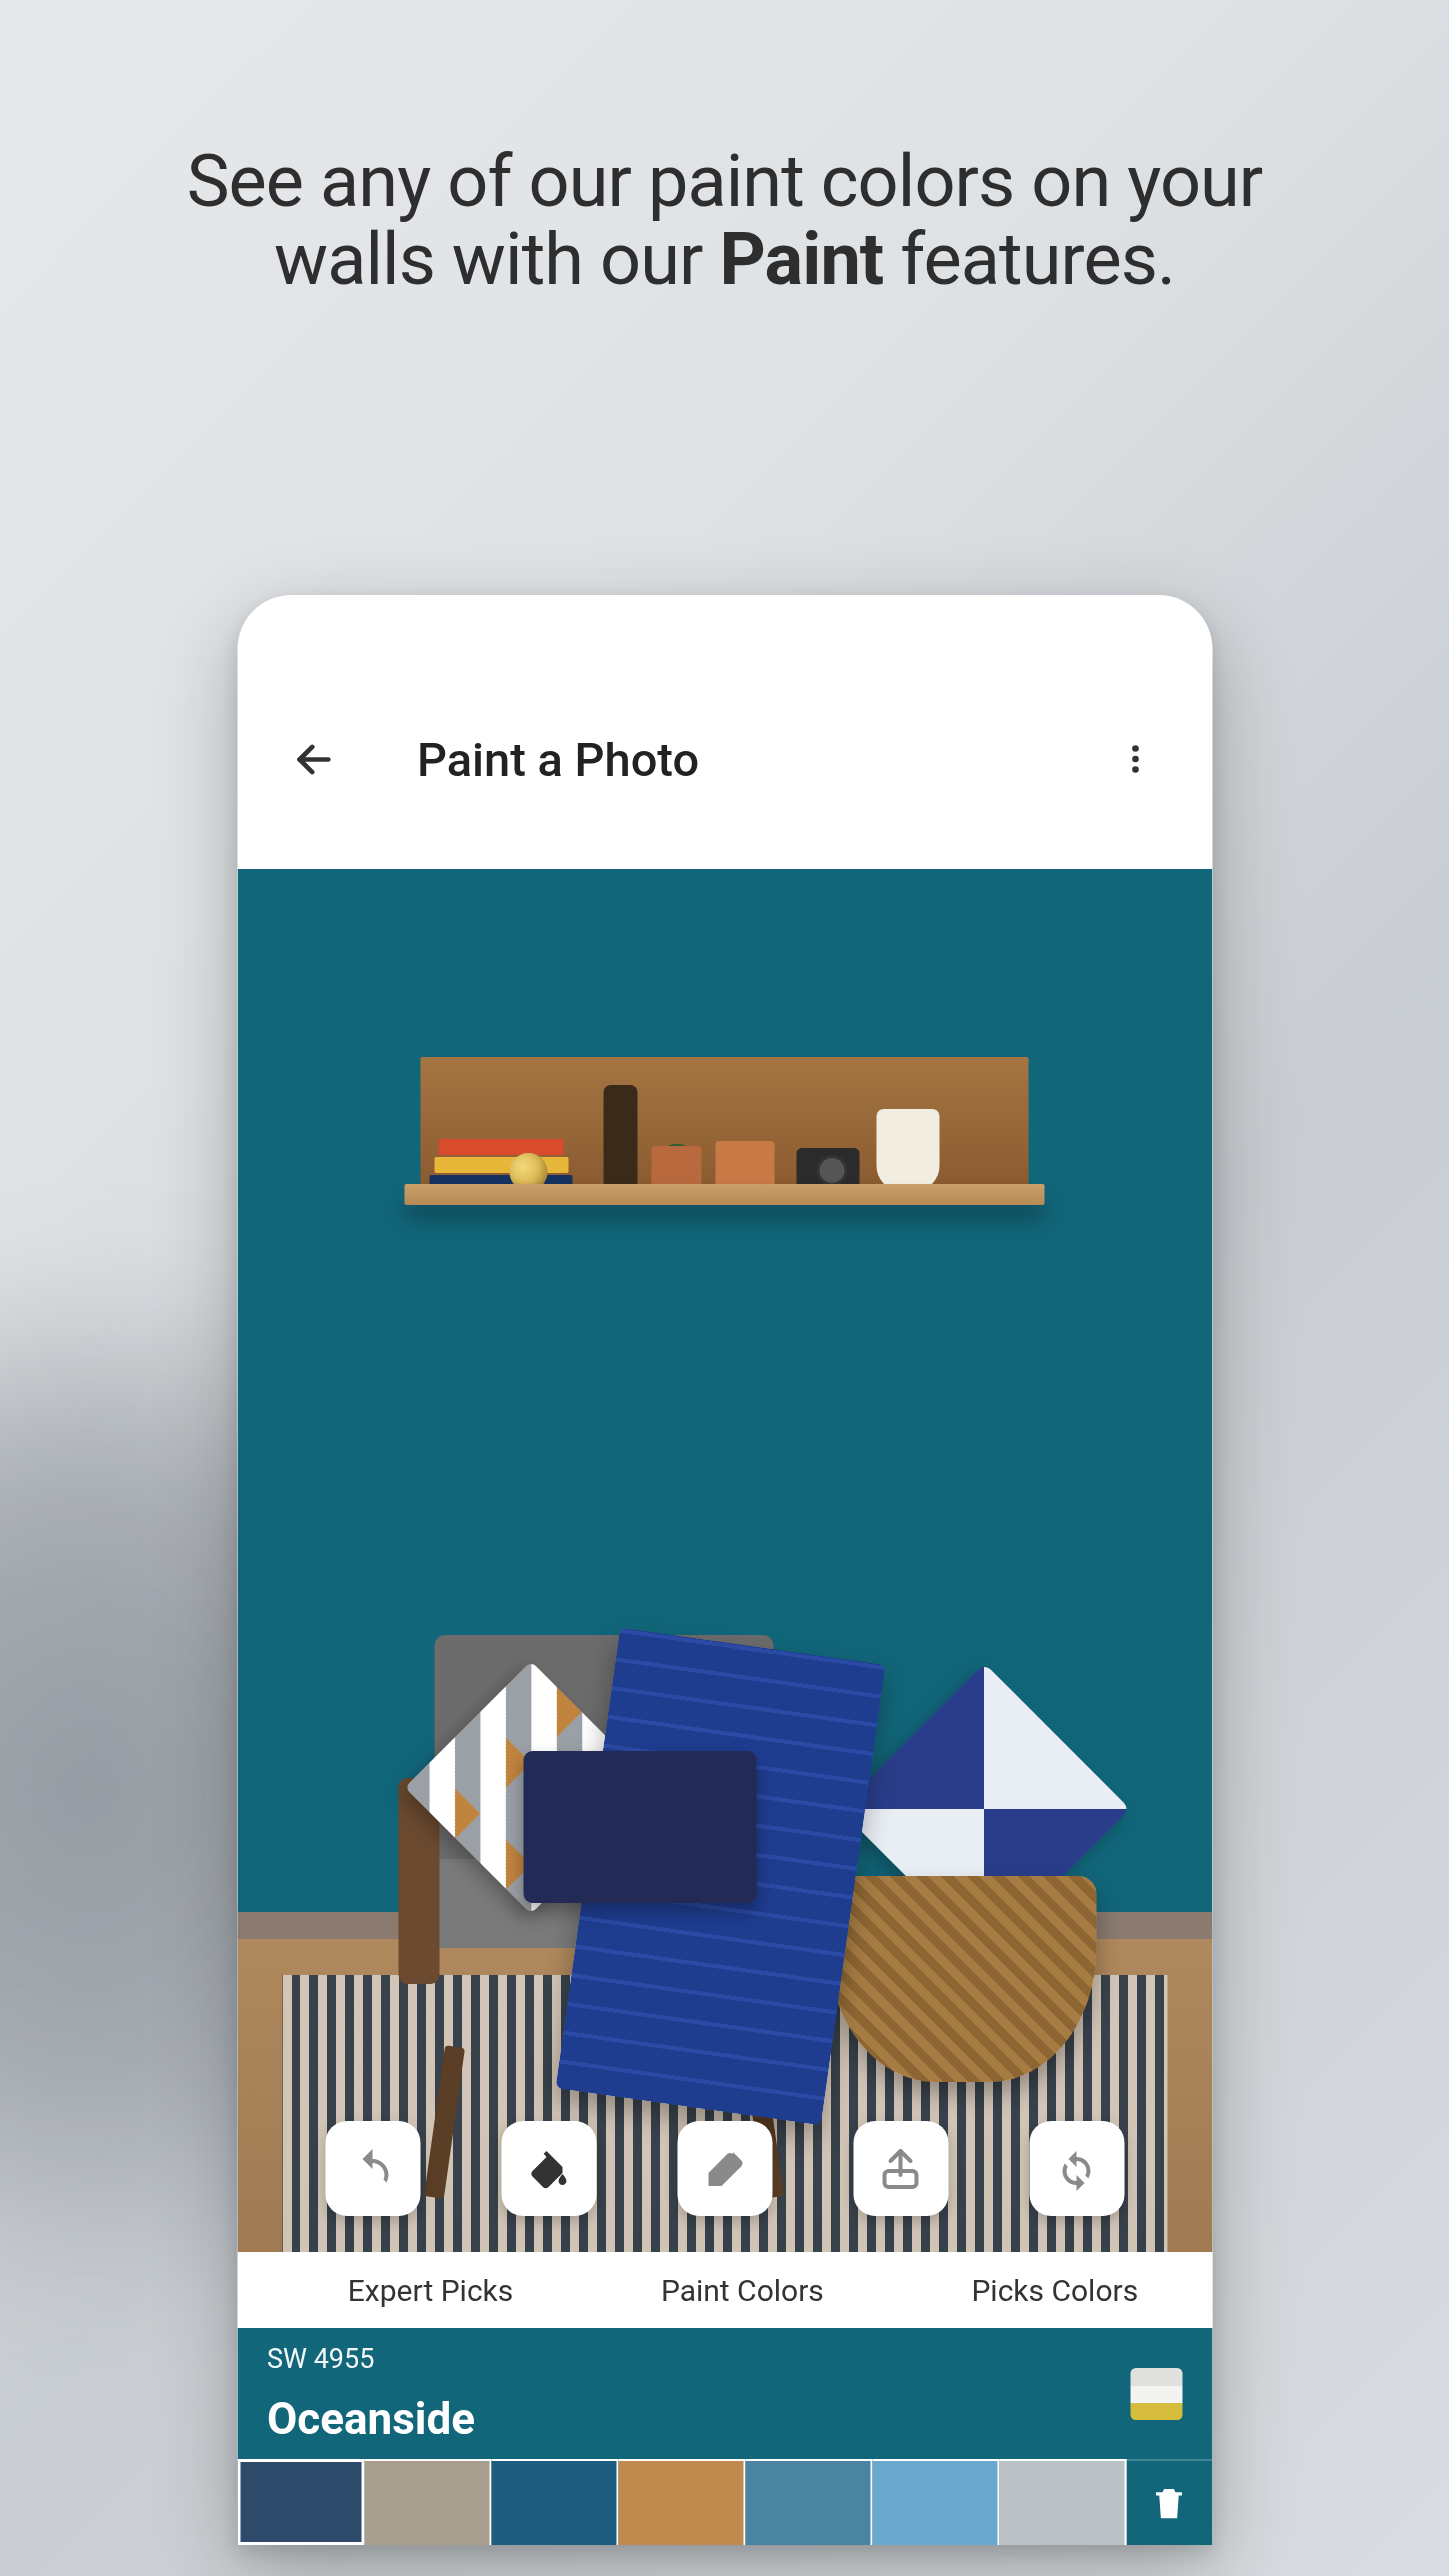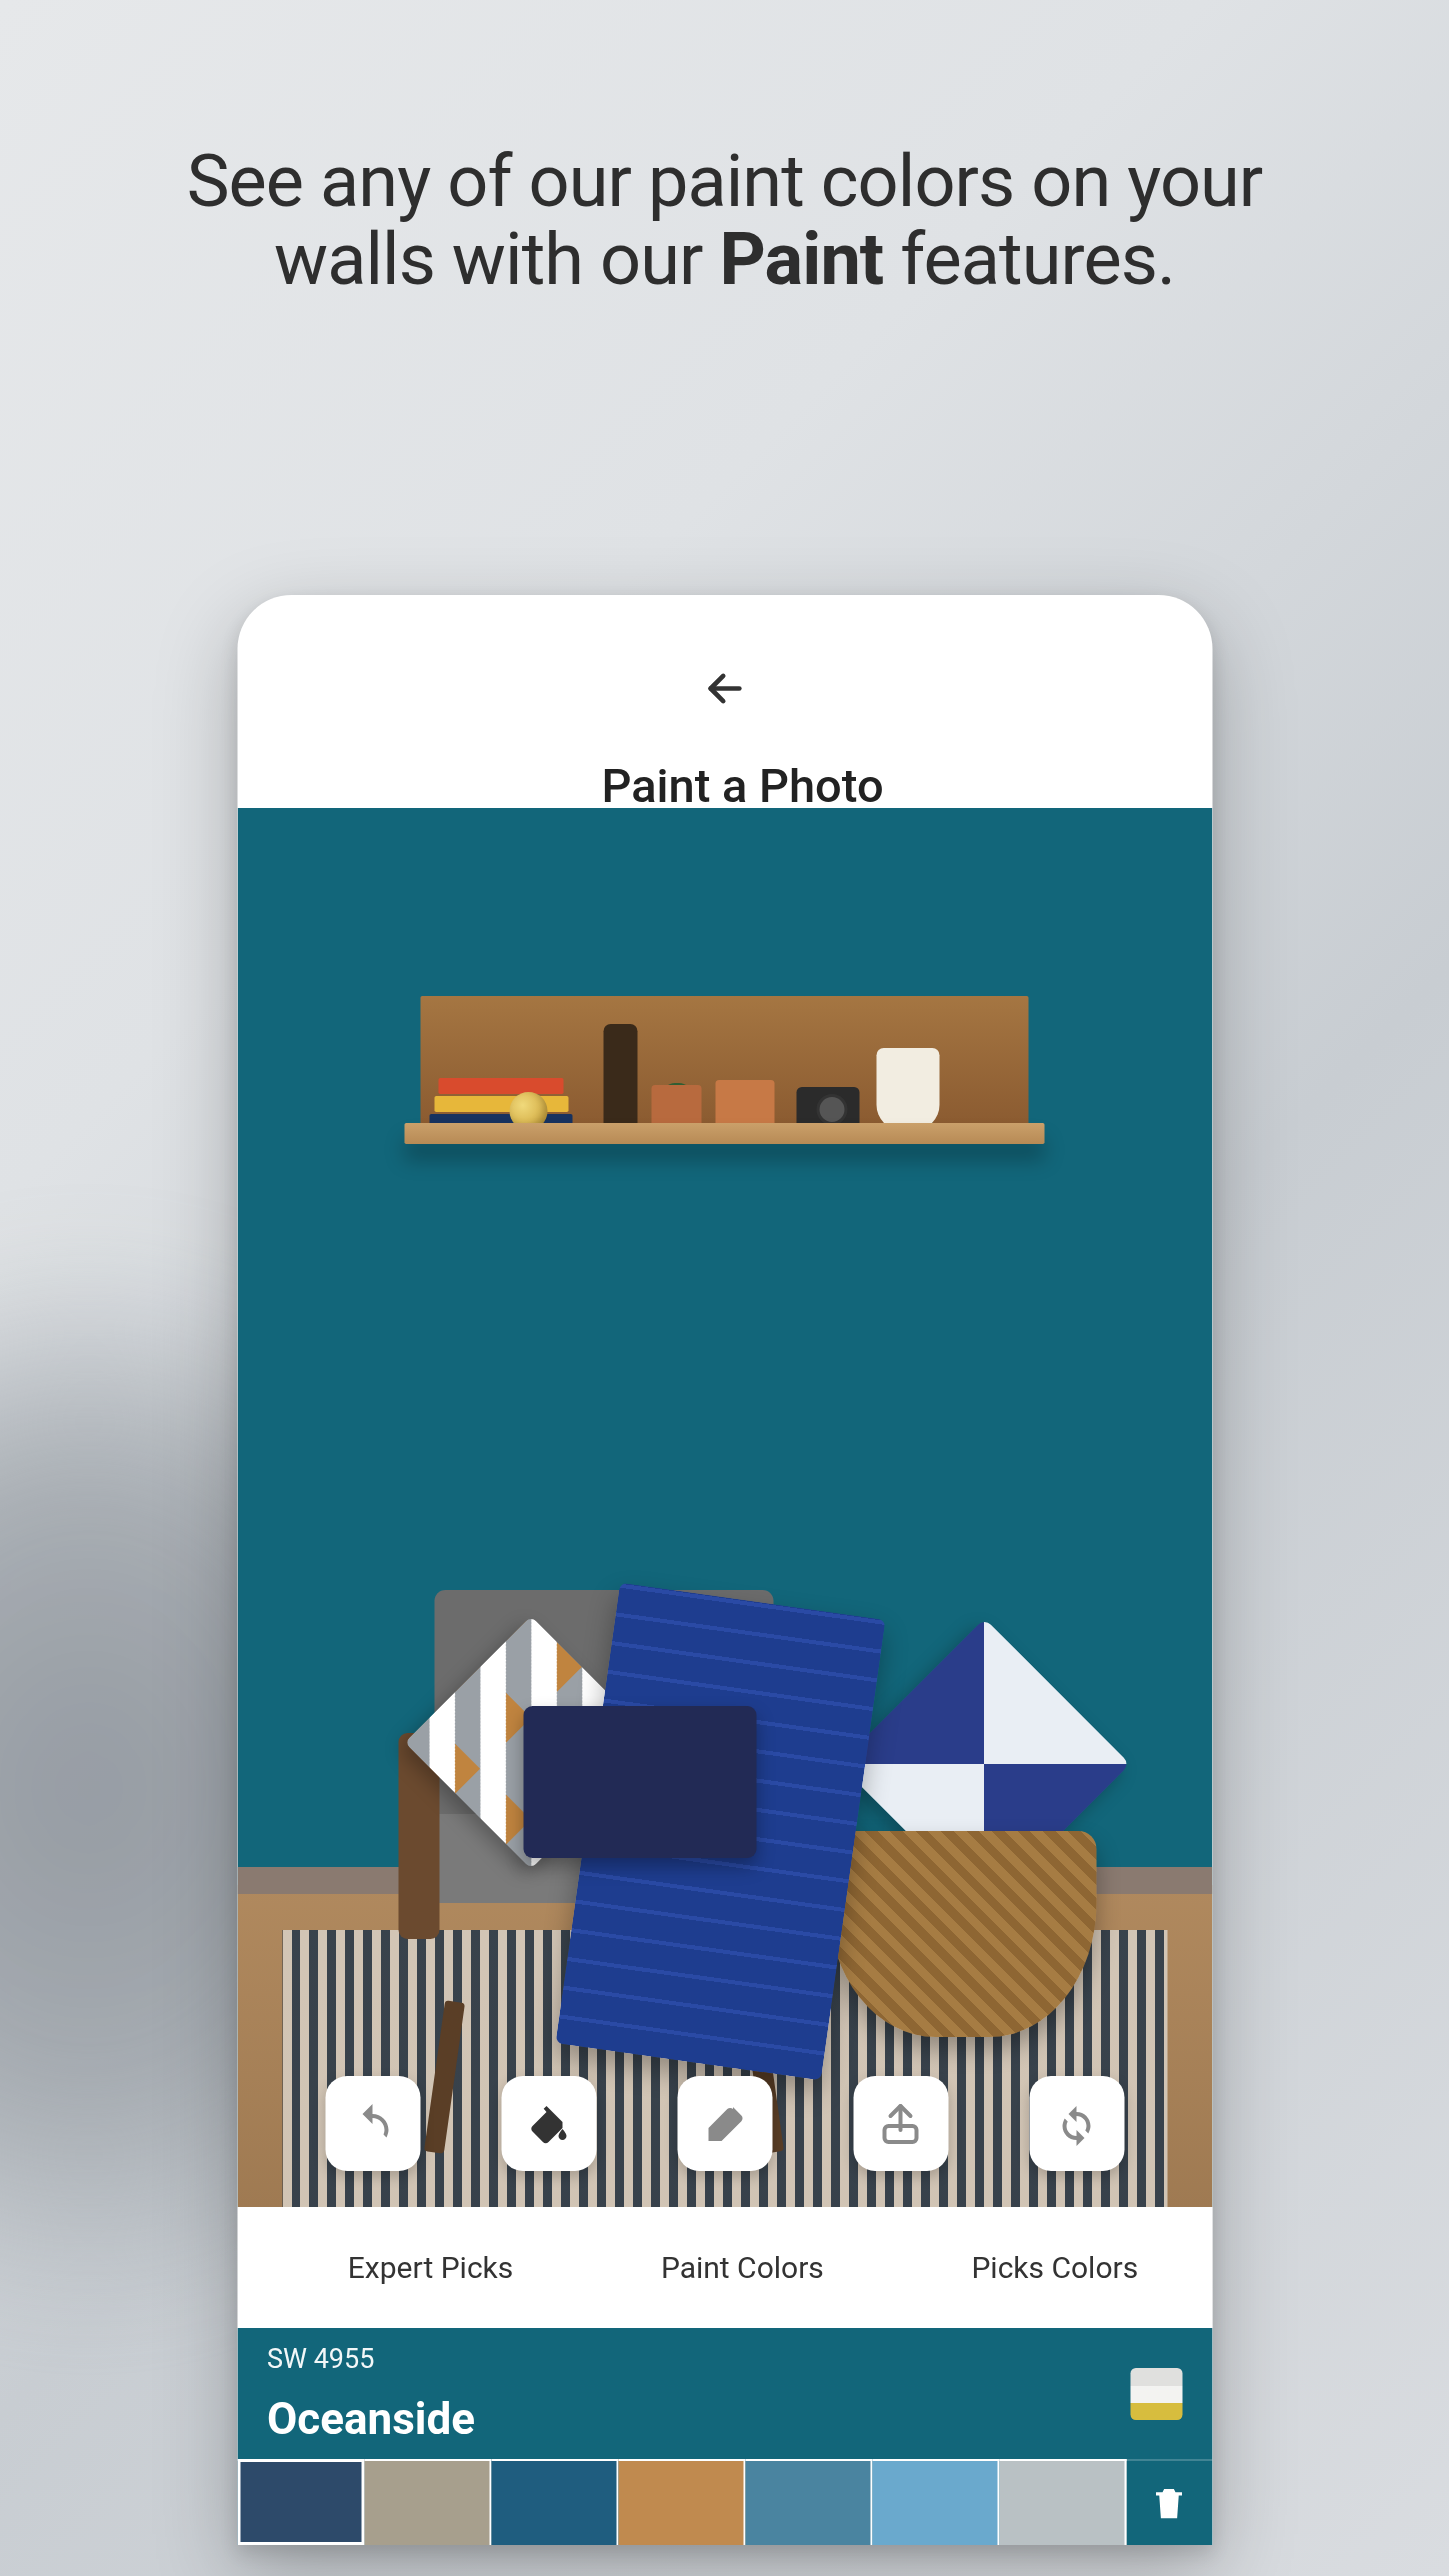--- a/index.html
+++ b/index.html
@@ -48,26 +48,25 @@
     height: 1950px;
     background: #fff;
     border-radius: 54px 54px 0 0;
     box-shadow: 0 27px 81px rgba(0,0,0,0.25), 0 7.2px 18px rgba(0,0,0,0.12);
     overflow: hidden;
     display: flex;
     flex-direction: column;
   }
 
   .app-bar {
-    height: 213px;
+    height: 274px;
     display: flex;
     align-items: center;
     padding: 72px 45px 18px 45px;
-    gap: 48px;
-    flex-direction: column;
+    gap: 36px;
   }
   .app-bar .back-btn {
     width: 63px;
     height: 63px;
     display: flex;
     align-items: center;
     justify-content: center;
     cursor: pointer;
   }
   .app-bar .title {
@@ -260,21 +259,21 @@
     border-radius: 21.5px;
     display: flex;
     align-items: center;
     justify-content: center;
     box-shadow: 0 5.4px 12.5px rgba(0,0,0,0.2);
     cursor: pointer;
   }
   .tool-btn svg { width: 48px; height: 48px; }
 
   .tabs {
-    height: 121px;
+    height: 76px;
     display: flex;
     align-items: center;
     justify-content: space-around;
     background: #fff;
     margin-left: 37px;
   }
   .tab {
     font-size: 30px;
     color: #333;
     font-weight: 400;

